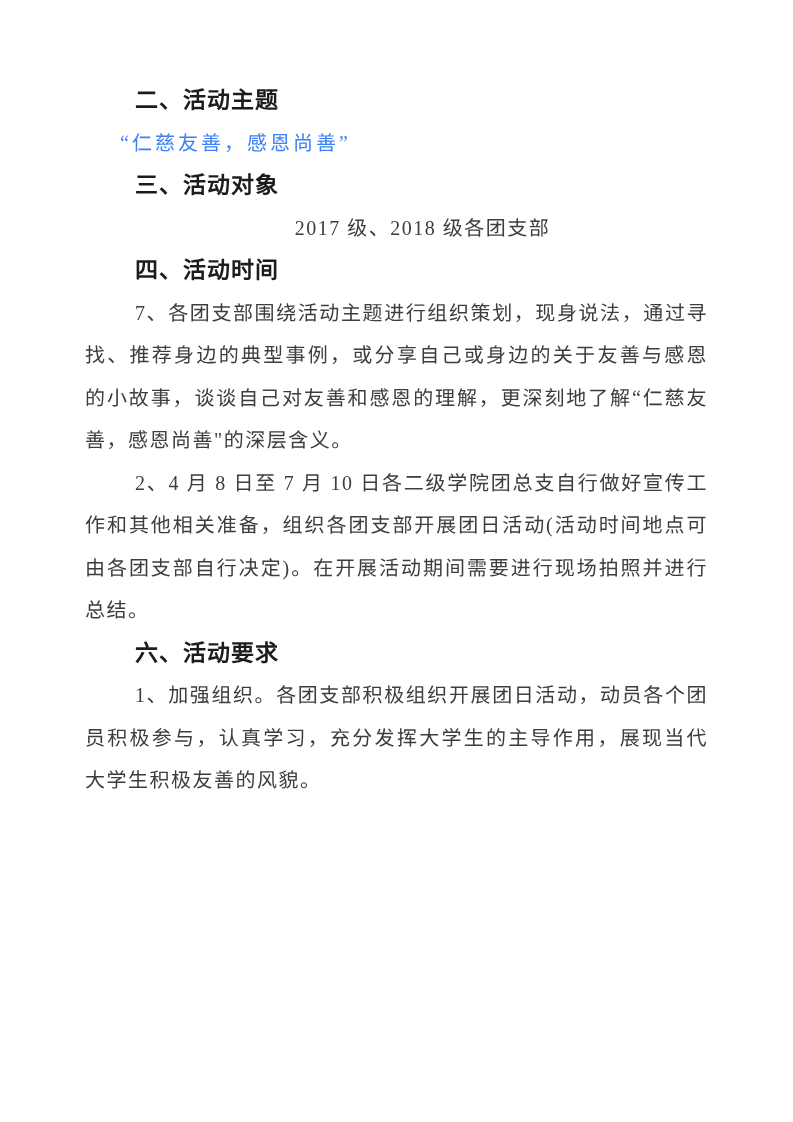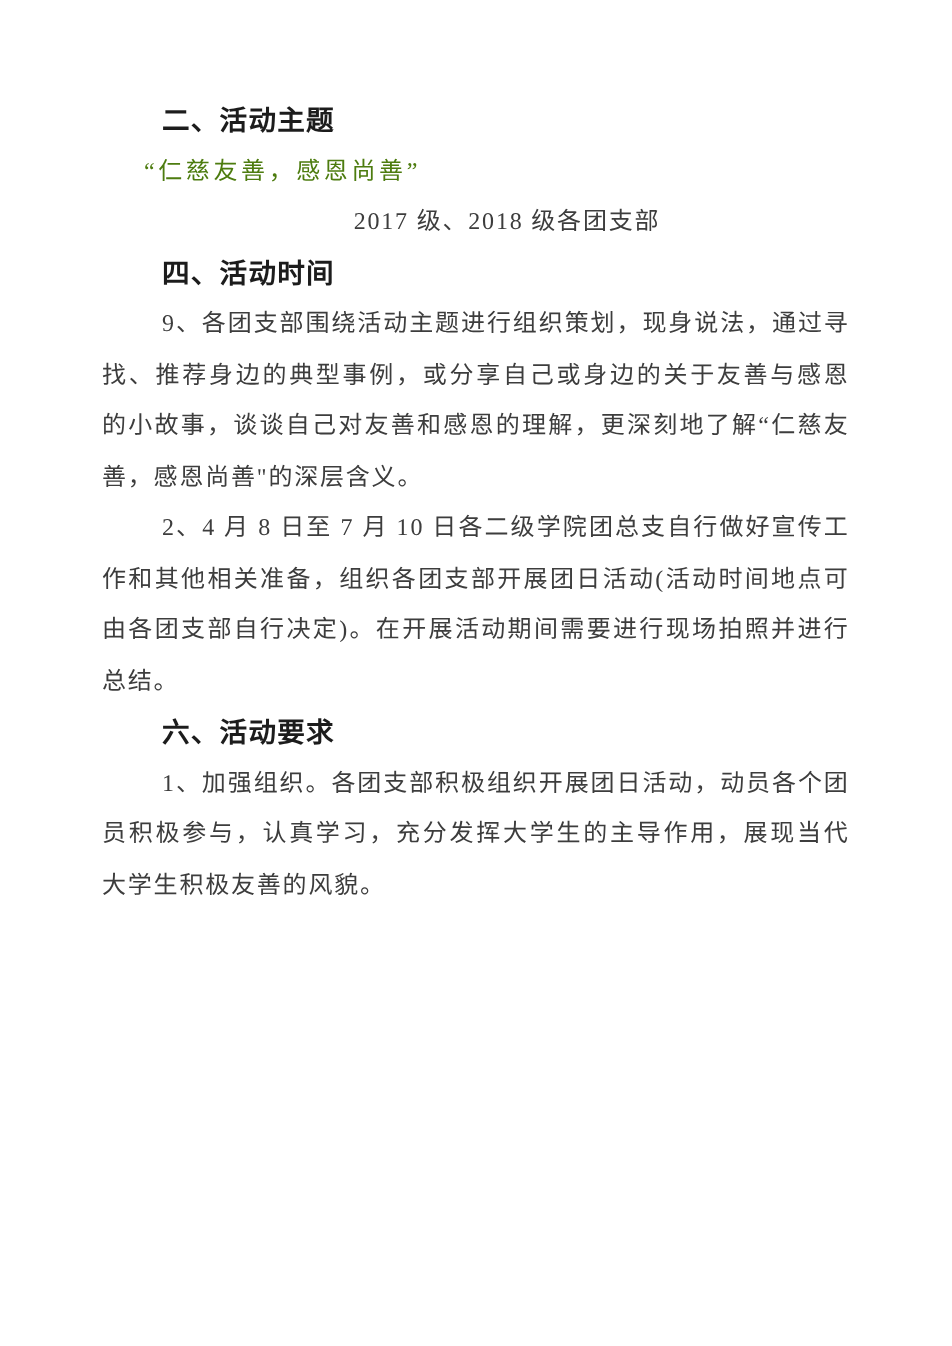--- a/index.html
+++ b/index.html
@@ -30,21 +30,21 @@
     font-weight: 700;
     font-size: 23px;
     color: #1c1c1c;
     text-indent: 50px;
     letter-spacing: 1px;
   }
   
   .q {
     font-family: "Liberation Serif", "DejaVu Serif", serif;
     font-size: 20px;
-    color: #4d7c0f;
+    color: #3b82f6;
     text-indent: 35px;
     letter-spacing: 3px;
   }
   
   .t {
     font-family: "Liberation Serif", "DejaVu Serif", serif;
     font-size: 20px;
     color: #3d3d3d;
     text-indent: 52px;
     letter-spacing: 1.5px;
@@ -61,20 +61,21 @@
     text-justify: inter-character;
   }
 </style>
 </head>
 <body>
 
 <div class="page">
   <div class="doc-body">
     <div class="block h">二、活动主题</div>
     <div class="block q">“仁慈友善，感恩尚善”</div>
+    <div class="block h">三、活动对象</div>
     <div class="block t">2017 级、2018 级各团支部</div>
     <div class="block h">四、活动时间</div>
-    <div class="block p">9、各团支部围绕活动主题进行组织策划，现身说法，通过寻找、推荐身边的典型事例，或分享自己或身边的关于友善与感恩的小故事，谈谈自己对友善和感恩的理解，更深刻地了解“仁慈友善，感恩尚善"的深层含义。</div>
+    <div class="block p">7、各团支部围绕活动主题进行组织策划，现身说法，通过寻找、推荐身边的典型事例，或分享自己或身边的关于友善与感恩的小故事，谈谈自己对友善和感恩的理解，更深刻地了解“仁慈友善，感恩尚善"的深层含义。</div>
     <div class="block p">2、4 月 8 日至 7 月 10 日各二级学院团总支自行做好宣传工作和其他相关准备，组织各团支部开展团日活动(活动时间地点可由各团支部自行决定)。在开展活动期间需要进行现场拍照并进行总结。</div>
     <div class="block h">六、活动要求</div>
     <div class="block p">1、加强组织。各团支部积极组织开展团日活动，动员各个团员积极参与，认真学习，充分发挥大学生的主导作用，展现当代大学生积极友善的风貌。</div>
   </div>
 </div>
 
 </body></html>

